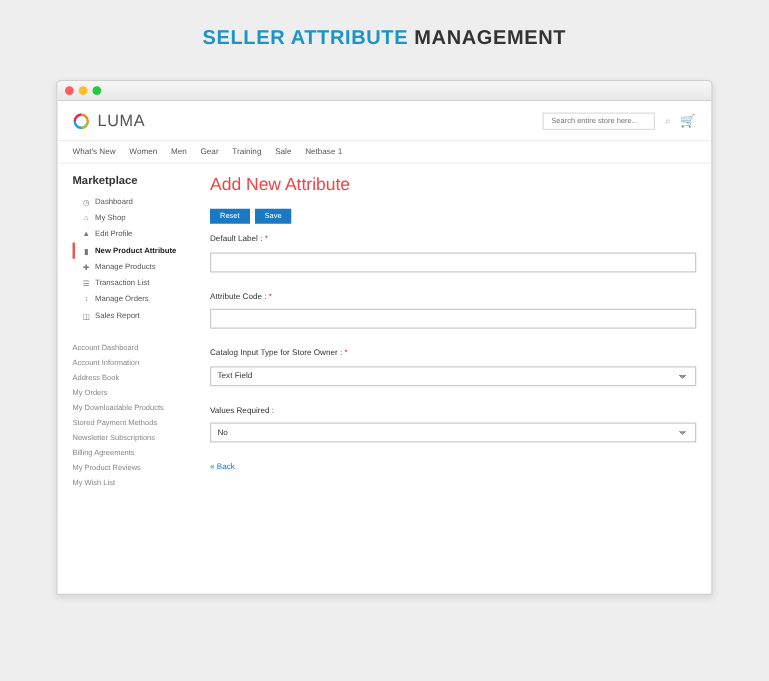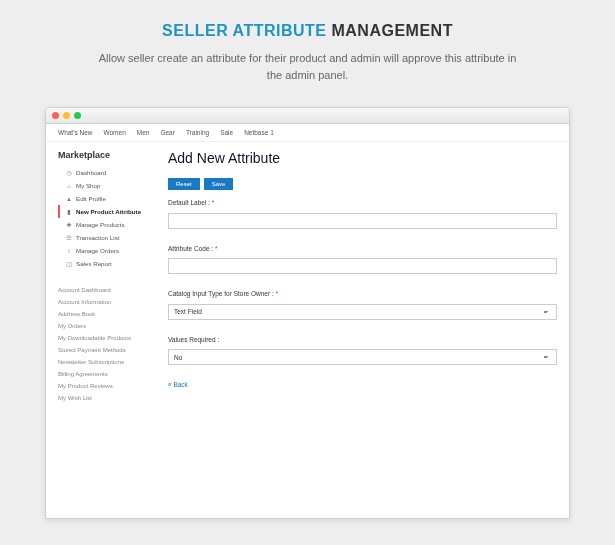--- a/index.html
+++ b/index.html
@@ -23,48 +23,63 @@
 .body { display: flex; padding: 8px 12px; }
 .sidebar { width: 110px; flex-shrink: 0; }
 .side-head { font-size: 9px; font-weight: 700; color: #333; margin-bottom: 6px; }
 .side-list { list-style: none; }
 .side-list li { font-size: 6.2px; color: #555; padding: 3px 0 3px 6px; display: flex; align-items: center; gap: 4px; cursor: pointer; border-left: 2px solid transparent; }
 .side-list li.active { border-left: 2px solid #e55; color: #222; font-weight: 600; }
 .side-icon { width: 6px; height: 6px; display: inline-flex; align-items: center; justify-content: center; color: #777; font-size: 6px; }
 .acct-list { list-style: none; margin-top: 14px; }
 .acct-list li { font-size: 6px; color: #888; padding: 3px 0; cursor: pointer; }
 .content { flex: 1; }
-.page-title { font-size: 14px; font-weight: 400; color: #0f172a; margin-bottom: 12px; }
+.page-title { font-size: 14px; font-weight: 400; color: #ef4444; margin-bottom: 12px; }
 .btn-row { display: flex; gap: 4px; margin-bottom: 1px; }
 .btn { background: #1979c3; color: #fff; font-size: 6px; padding: 3px 8px; border: none; cursor: pointer; }
 .field { margin-bottom: 8px; }
 .label { font-size: 6.5px; color: #333; display: inline-block; margin-bottom: 2px; }
 .req { color: #d33; }
 .input, .select { width: 100%; border: 1px solid #ccc; font-size: 6.5px; padding: 3px 5px; background: #fff; height: 16px; color: #333; }
 .select { appearance: none; background-image: linear-gradient(45deg, transparent 50%, #888 50%), linear-gradient(135deg, #888 50%, transparent 50%); background-position: calc(100% - 10px) 6px, calc(100% - 7px) 6px; background-size: 3px 3px, 3px 3px; background-repeat: no-repeat; }
 .back-link { font-size: 6.5px; color: #1979c3; text-decoration: none; cursor: pointer; display: inline-block; margin-top: 4px; }
 </style>
 </head>
 <body>
 
 <div class="hero">
   <div class="hero-title">
     <span class="accent">SELLER ATTRIBUTE</span>
     <span>MANAGEMENT</span>
   </div>
-  <p class="hero-sub">Allow seller create an attribute for their product and admin will approve this attribute in the admin panel.</p>
 </div>
 
 <div class="window">
   <div class="titlebar">
     <span class="dot r"></span>
     <span class="dot y"></span>
     <span class="dot g"></span>
   </div>
 
+  <div class="topbar">
+    <div class="logo">
+      <svg class="logo-mark" viewBox="0 0 24 24">
+        <circle cx="12" cy="12" r="9" fill="none" stroke="#f58220" stroke-width="3"></circle>
+        <circle cx="12" cy="12" r="9" fill="none" stroke="#8bc34a" stroke-width="3" stroke-dasharray="14 42"></circle>
+        <circle cx="12" cy="12" r="9" fill="none" stroke="#03a9f4" stroke-width="3" stroke-dasharray="14 42" stroke-dashoffset="-14"></circle>
+        <circle cx="12" cy="12" r="9" fill="none" stroke="#e91e63" stroke-width="3" stroke-dasharray="14 42" stroke-dashoffset="-28"></circle>
+      </svg>
+      <span>LUMA</span>
+    </div>
+    <div class="search-wrap">
+      <input class="search" placeholder="Search entire store here..." style="">
+      <span style="color:#aaa;font-size:8px;">⌕</span>
+      <span class="cart">🛒</span>
+    </div>
+  </div>
 
   <nav class="mainnav" id="mainnav">
       <span>What's New</span>
       <span>Women</span>
       <span>Men</span>
       <span>Gear</span>
       <span>Training</span>
       <span>Sale</span>
       <span>Netbase 1</span>
     </nav>

